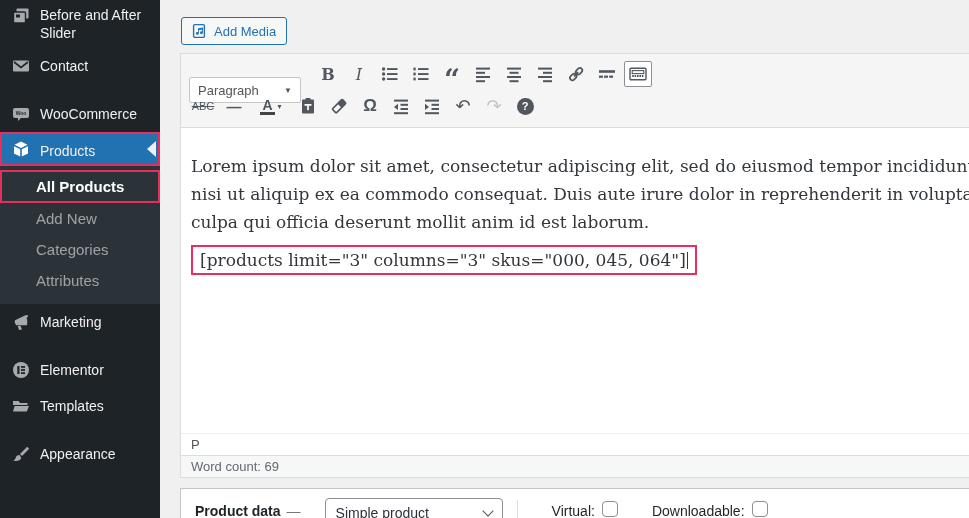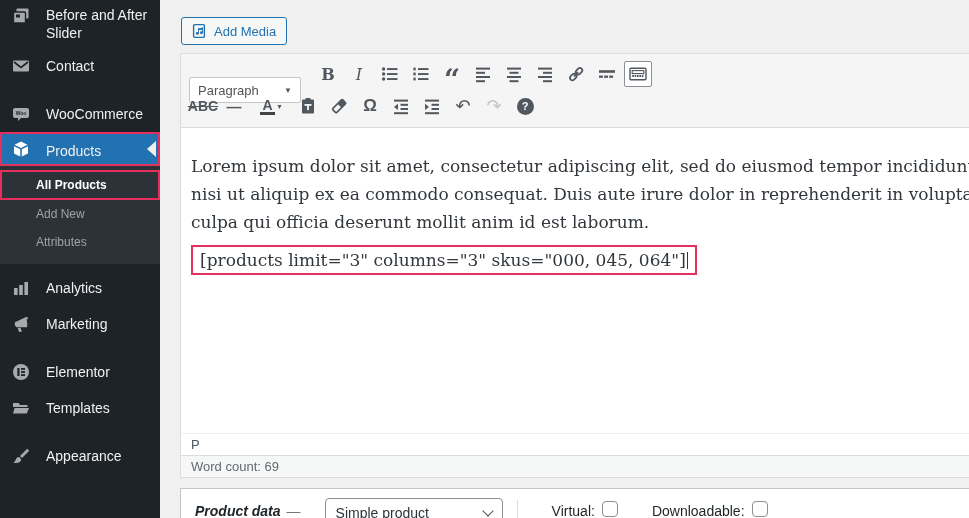--- a/index.html
+++ b/index.html
@@ -6,32 +6,32 @@
     --blue:#2271b1; --red:#e62e5f; --sb:#1d2327; --subbg:#2c3338;
     --pagebg:#f0f0f1; --icon:#a7aaad; --tbicon:#50575e; --border:#dcdcde;
   }
   *{box-sizing:border-box; margin:0; padding:0;}
   html,body{width:969px;height:518px;overflow:hidden;}
   body{font-family:"Liberation Sans",sans-serif;background:var(--pagebg);position:relative;}
   .screen{position:absolute;inset:0;width:969px;height:518px;overflow:hidden;}
 
   
   .sidebar{position:absolute;left:0;top:0;width:160px;height:518px;background:var(--sb);color:#f0f0f1;}
-  .mi{display:flex;align-items:center;gap:15px;padding:8px 6px 8px 11px;font-size:14px;cursor:pointer;min-height:34px;}
+  .mi{display:flex;align-items:center;gap:9px;padding:8px 6px 8px 11px;font-size:14px;cursor:pointer;min-height:34px;}
   .mi .ic{width:20px;height:20px;flex:0 0 20px;display:flex;align-items:center;justify-content:center;}
   .mi .ic svg{width:20px;height:20px;fill:var(--icon);}
   .mi.twoline{align-items:flex-start;padding-top:6px;padding-bottom:6px;}
   .mi.twoline .lbl{line-height:18px;}
   .sep{height:12px;}
   .mi.active{background:var(--blue);border:2px solid var(--red);padding:5px 6px 5px 9px;position:relative;min-height:34px;align-items:flex-end;}
   .mi.active .ic svg{fill:#fff;}
   .cur-arrow{position:absolute;right:2px;top:50%;margin-top:-8px;width:0;height:0;
     border-top:8px solid transparent;border-bottom:8px solid transparent;border-right:9px solid var(--pagebg);}
   .submenu{background:var(--subbg);padding:4px 0 8px 0;}
-  .sub-item{font-size:12px;color:#9ea3a8;padding:7px 6px 7px 36px;cursor:pointer;min-height:28px;}
+  .sub-item{font-size:15px;color:#9ea3a8;padding:7px 6px 7px 36px;cursor:pointer;min-height:28px;}
   .sub-item.current{color:#fff;font-weight:bold;border:2px solid var(--red);padding:6px 6px 6px 34px;min-height:30px;}
 
   
   .main{position:absolute;left:160px;top:0;width:889px;height:518px;}
   .add-media{position:absolute;left:21px;top:17px;display:flex;align-items:center;gap:6px;
     background:#f6f7f7;border:1px solid var(--blue);border-radius:3px;color:var(--blue);
     font-size:13px;padding:5px 10px;cursor:pointer;font-family:inherit;}
   .add-media svg{width:16px;height:16px;}
 
   .editor{position:absolute;left:20px;top:53px;width:1000px;background:#fff;border:1px solid var(--border);}
@@ -42,21 +42,21 @@
     margin-right:10px;cursor:pointer;margin-top:32px;}
   .fmt-select .car{font-size:8px;color:#555;}
   .tbtn{width:28px;height:26px;display:flex;align-items:center;justify-content:center;border:1px solid transparent;
     background:transparent;border-radius:2px;color:var(--tbicon);cursor:pointer;font-family:inherit;}
   .tbtn svg{width:20px;height:20px;fill:var(--tbicon);}
   .tbtn.pressed{border:1px solid #8c8f94;background:#fff;}
   .tbtn.disabled svg,.tbtn.disabled{color:#c3c4c7;}
   .g-b{font-weight:bold;font-size:16px;font-family:"DejaVu Serif",serif;}
   .g-i{font-style:italic;font-size:16px;font-family:"DejaVu Serif",serif;}
   .g-q{font-family:"DejaVu Serif",serif;font-size:28px;font-weight:bold;line-height:10px;padding-top:12px;}
-  .g-abc{font-size:14px;font-weight:bold;text-decoration:line-through;letter-spacing:0;}
+  .g-abc{font-size:11px;font-weight:normal;text-decoration:line-through;letter-spacing:0;}
   .g-hr{font-weight:bold;font-size:15px;}
   .g-om{font-size:17px;font-weight:bold;}
   .g-ud{font-size:18px;}
   .tbtn.color-btn{width:40px;gap:3px;}
   .color-a{font-size:14px;font-weight:bold;border-bottom:3px solid #444;line-height:14px;padding:0 2px;}
   .color-car{font-size:8px;}
   .help-c{width:17px;height:17px;border-radius:50%;background:var(--tbicon);color:#fff;font-size:11px;font-weight:bold;
     display:flex;align-items:center;justify-content:center;}
 
   .content{height:305px;padding:24px 10px 0 10px;font-family:"DejaVu Serif",serif;font-size:17px;color:#32373c;
@@ -66,21 +66,21 @@
   .caret-bar{display:inline-block;width:1px;height:17px;background:#32373c;vertical-align:-3px;margin-left:1px;}
 
   .pathbar{height:22px;border-top:1px solid #eee;display:flex;align-items:center;padding:0 10px;
     font-size:13px;color:#50575e;background:#fff;font-family:"Liberation Sans",sans-serif;}
   .wordcount{height:22px;border-top:1px solid var(--border);background:#f6f7f7;display:flex;align-items:center;
     padding:0 10px;font-size:13px;color:#646970;}
 
   
   .pdata{position:absolute;left:20px;top:488px;width:1000px;height:70px;background:#fff;border:1px solid #c3c4c7;
     display:flex;align-items:flex-start;padding:9px 14px;font-size:14px;color:#1d2327;}
-  .pd-title{font-weight:bold;padding-top:5px;font-style:italic;}
+  .pd-title{font-weight:bold;padding-top:5px;}
   .pd-dash{color:#777;padding:5px 0 0 6px;}
   .pd-select{margin-left:24px;width:178px;height:30px;border:1px solid #8c8f94;border-radius:4px;background:#fff;
     display:flex;align-items:center;justify-content:space-between;padding:0 10px;color:#2c3338;cursor:pointer;}
   .chev{width:8px;height:8px;border-right:1.5px solid #50575e;border-bottom:1.5px solid #50575e;
     transform:rotate(45deg);margin-top:-4px;}
   .pd-div{width:1px;height:26px;background:var(--border);margin:2px 0 0 14px;}
   .pd-lab{margin-left:34px;padding-top:5px;}
   .cb{width:16px;height:16px;border:1px solid #8c8f94;border-radius:4px;background:#fff;margin:3px 0 0 7px;cursor:pointer;}
 </style>
 </head>
@@ -132,33 +132,24 @@
             <path d="M17 7.2 L10.8 10.3 V17.5 L17 14.4 Z"></path>
           </svg>
       </span>
       <span class="lbl">Products</span>
       <span class="cur-arrow"></span>
     </div>
 
     <div class="submenu">
       <div class="sub-item current">All Products</div>
       <div class="sub-item">Add New</div>
+      <div class="sub-item">Categories</div>
       <div class="sub-item">Attributes</div>
     </div>
 
-    <div class="mi" style="margin-top:6px">
-      <span class="ic">
-        <svg viewBox="0 0 20 20">
-            <rect x="3" y="10" width="3.6" height="7"></rect>
-          <rect x="8.2" y="7" width="3.6" height="10"></rect>
-            <rect x="13.4" y="4" width="3.6" height="13"></rect>
-          </svg>
-      </span>
-      <span class="lbl">Analytics</span>
-    </div>
 
     <div class="mi">
       <span class="ic">
         <svg viewBox="0 0 20 20">
             <path d="M4 8.2 L14.5 3.2 C16.2 6 16.7 9.5 16 13.2 L5.3 13.2 C3.8 11.8 3.4 9.8 4 8.2 Z"></path>
           <path d="M6.8 14 l1.2 4 3 -0.6 -1.6 -3.6 Z"></path>
             <circle cx="15.6" cy="4.2" r="1.3"></circle>
           </svg>
       </span>
       <span class="lbl">Marketing</span>

